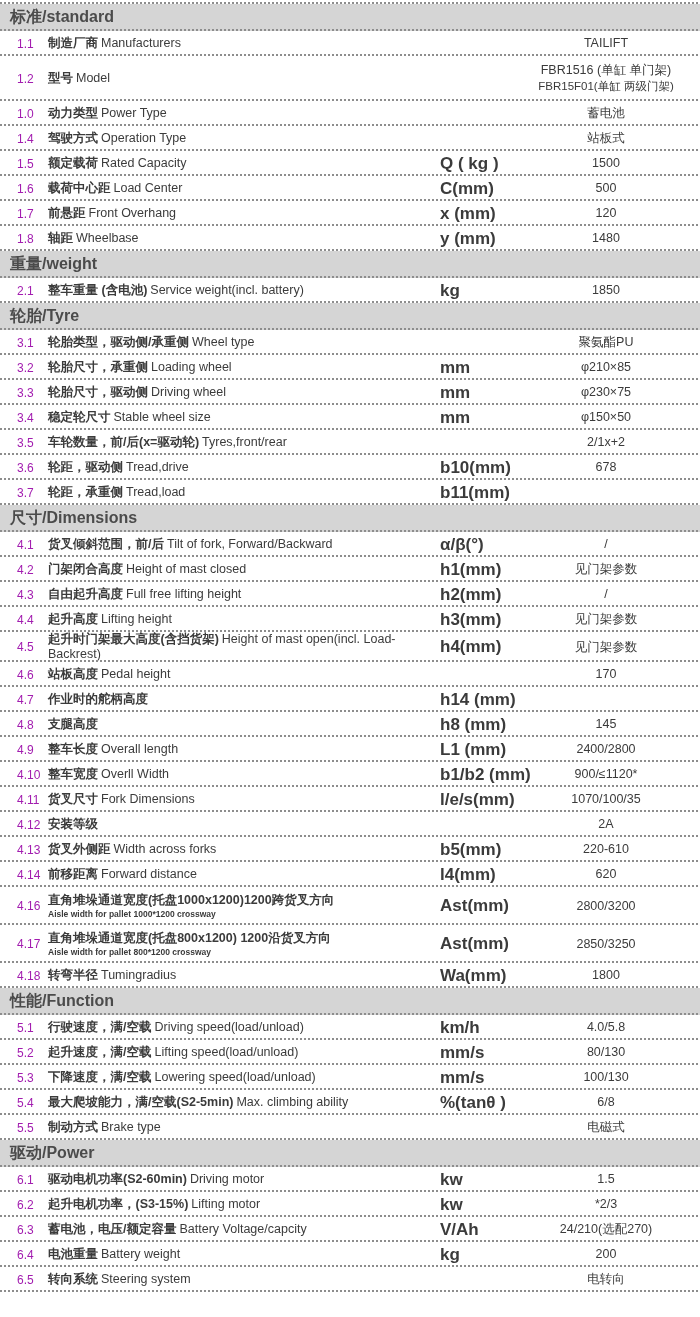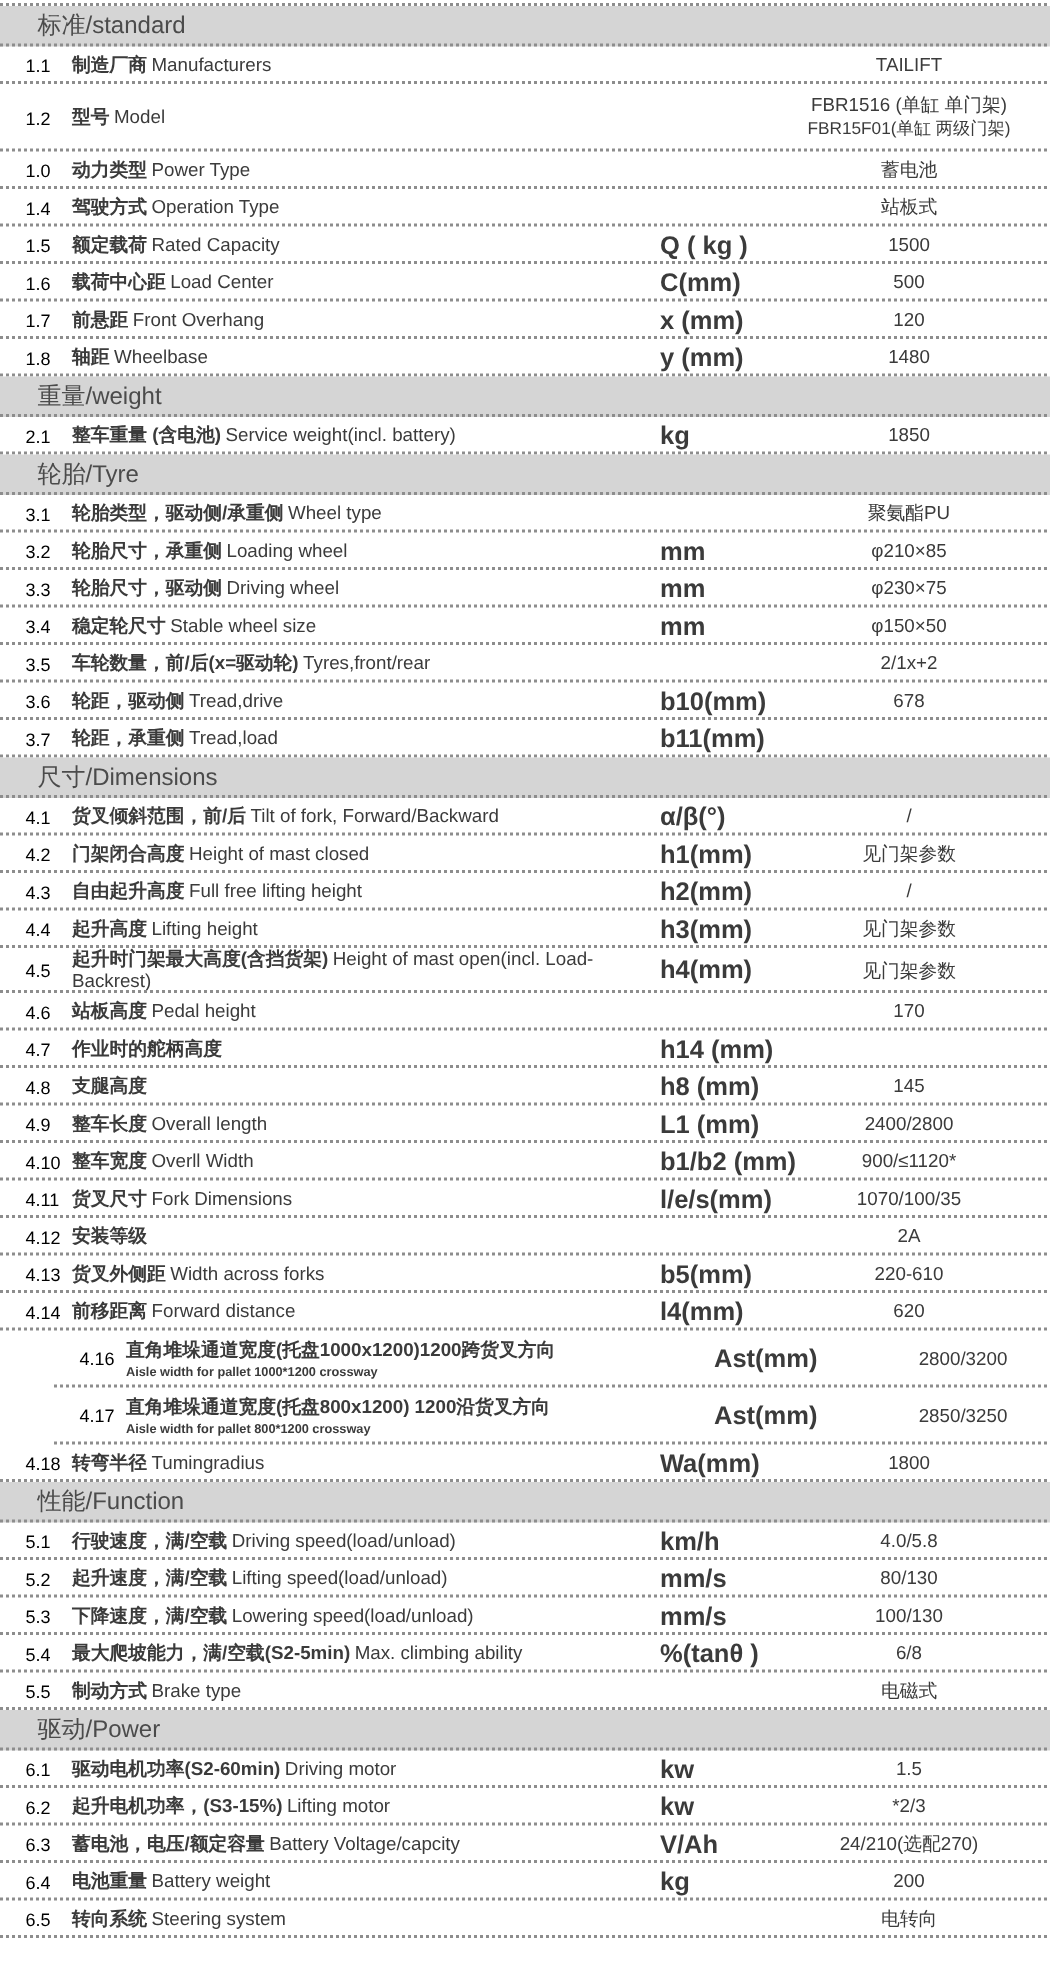--- a/index.html
+++ b/index.html
@@ -21,49 +21,50 @@
     margin-top: 2px;
     background: repeating-linear-gradient(90deg, #8d8d8d 0 2px, transparent 2px 4px);
   }
 
   .section-header {
     box-sizing: border-box;
     height: 27px;
     background: #d5d5d5;
     display: flex;
     align-items: center;
-    padding-left: 25px;
+    padding-left: 10px;
     font-size: 16px;
     color: #4b4b4b;
     position: relative;
+    font-weight: bold;
   }
   .section-header::after,
   .row::after {
     content: "";
     position: absolute;
     left: 0; right: 0; bottom: 0;
     height: 2px;
     background: repeating-linear-gradient(90deg, #8d8d8d 0 2px, transparent 2px 4px);
   }
 
   .row {
     box-sizing: border-box;
     display: grid;
     grid-template-columns: 48px 392px 90px 170px;
     align-items: center;
     min-height: 25px;
     position: relative;
   }
   .row.two-line-value { min-height: 45px; }
-  .row.has-sub { min-height: 38px; margin-left: 36px; }
+  .row.has-sub { min-height: 38px; }
 
   .num {
     padding-left: 17px;
     font-size: 12px;
-    color: #000000;
+    color: #a21caf;
   }
   .label {
     font-size: 12.5px;
     line-height: 1.2;
     padding-right: 4px;
   }
   .label .zh { font-weight: 700; }
   .label .en { font-weight: 400; margin-left: 3px; }
   .label .sub {
     display: block;

